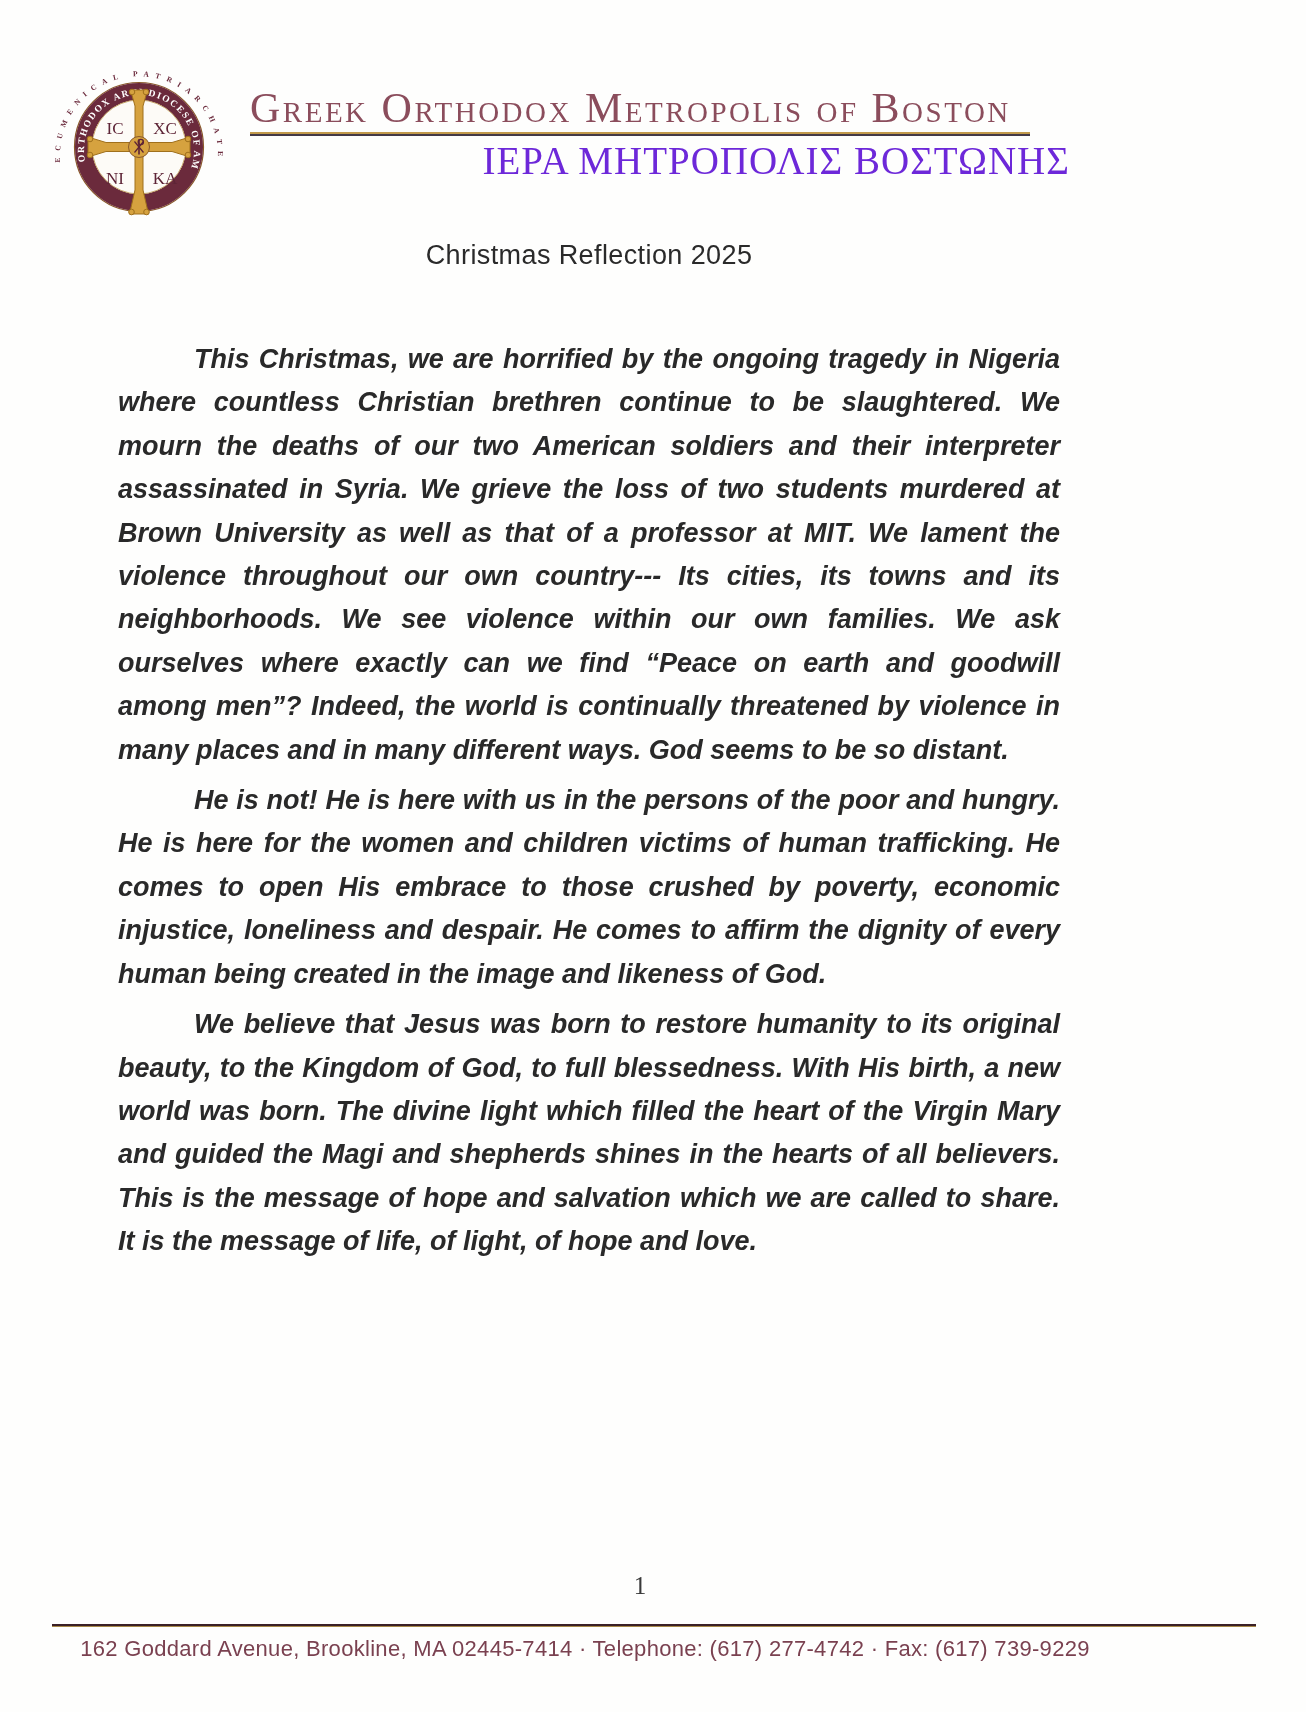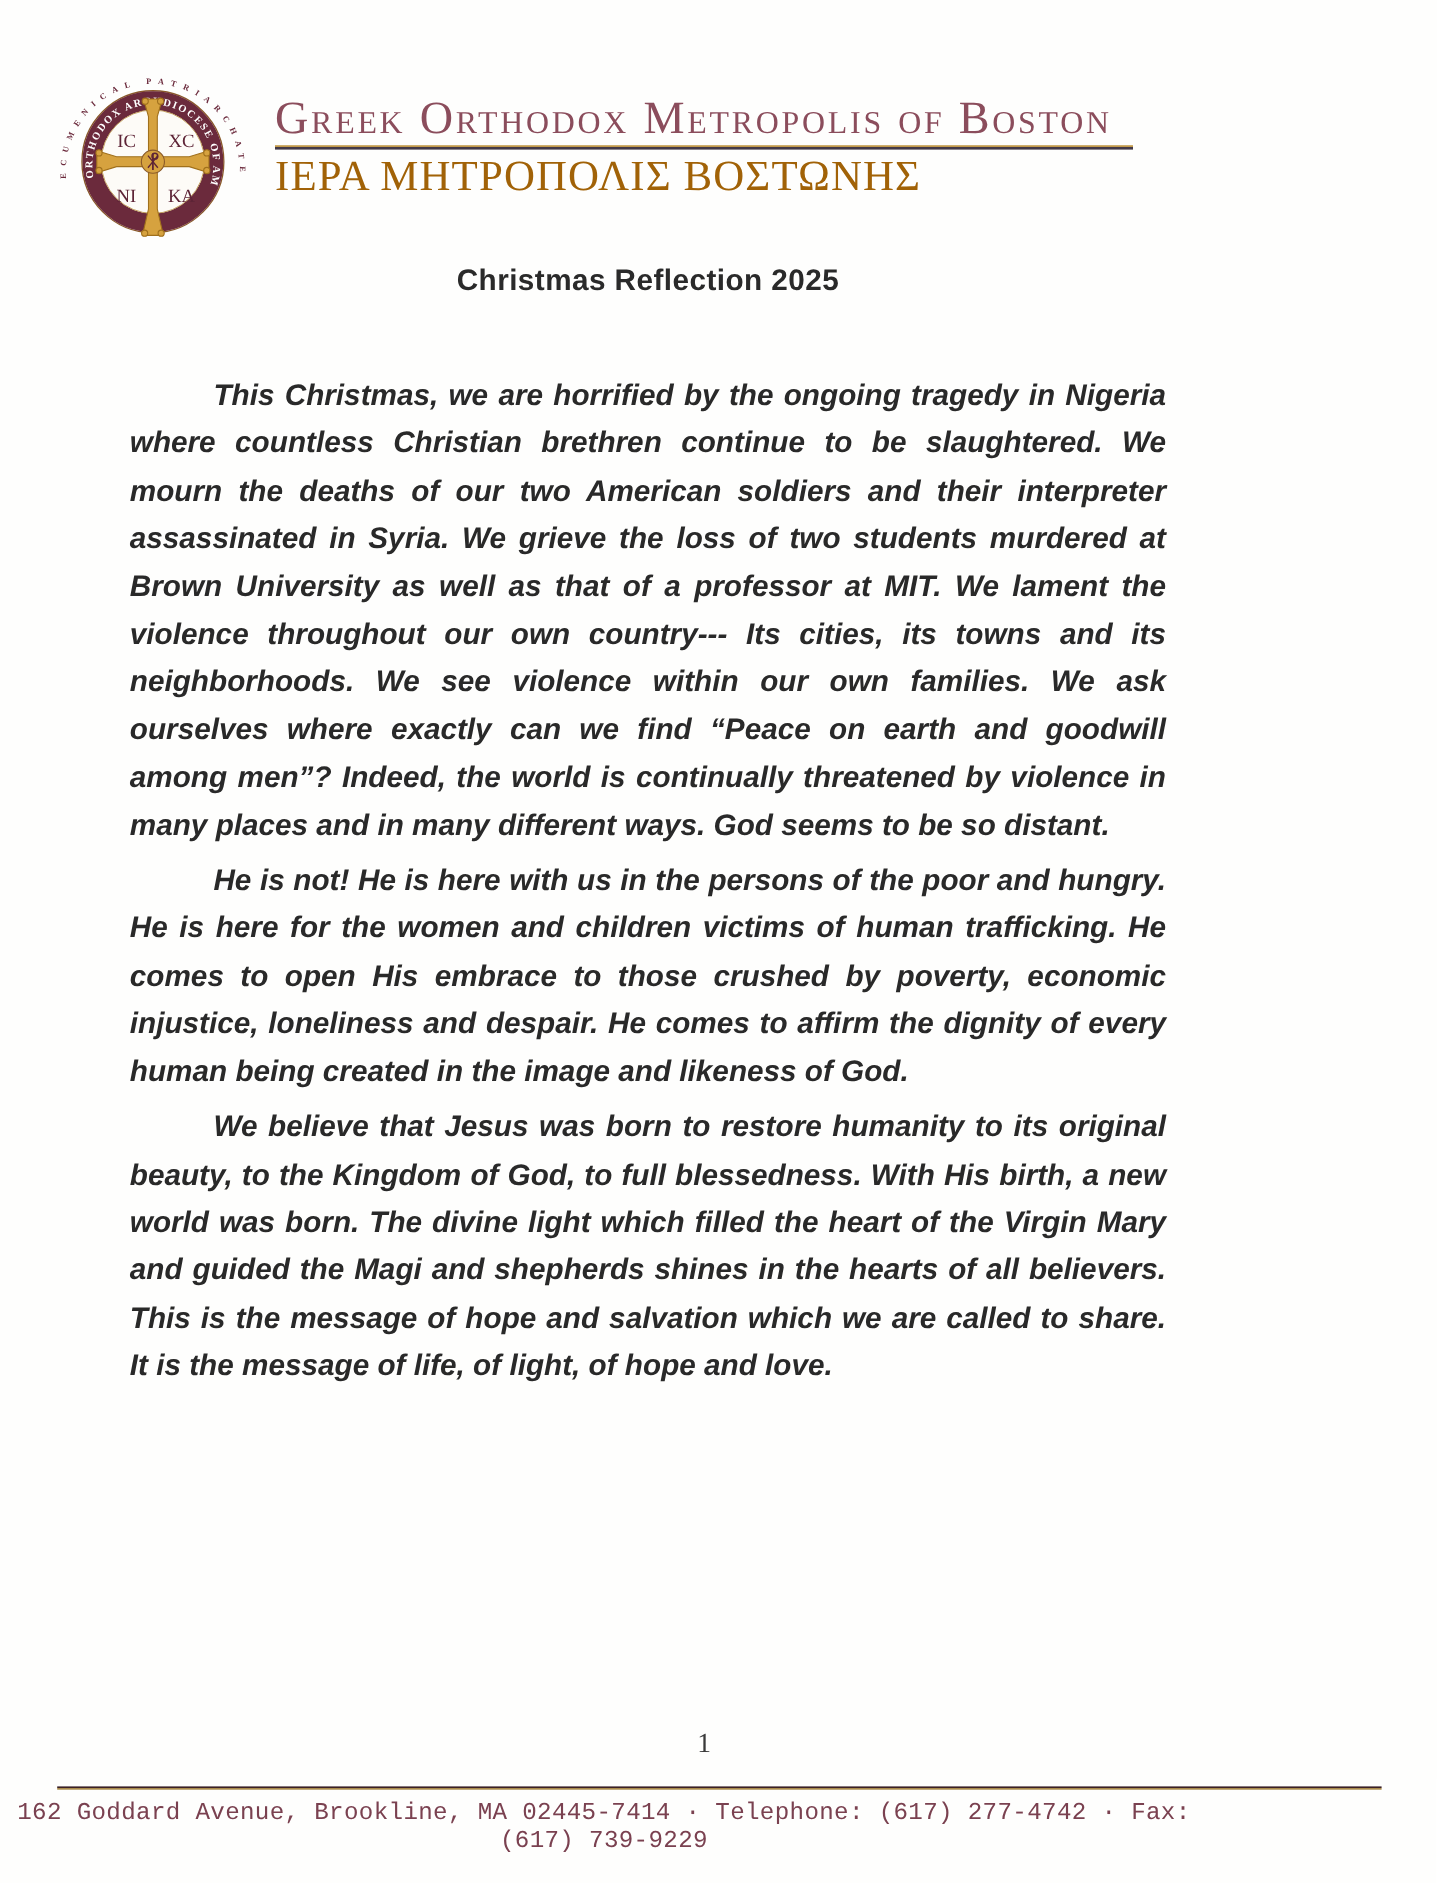--- a/index.html
+++ b/index.html
@@ -22,27 +22,27 @@
   }
   .hdr-rule {
     margin-top:2px; width:780px; height:4px;
     background:linear-gradient(to bottom, #c29a4b 0 45%, #433947 45% 100%);
   }
   .hdr-subtitle {
     margin-top:4px;
     font-family:"Liberation Serif", serif;
     font-size:39px; line-height:42px;
     letter-spacing:1px;
-    color:#a16207; white-space:nowrap;
+    color:#6d28d9; white-space:nowrap;text-align:right;
   }
 
   
   .doc-title {
     position:absolute; left:118px; top:240px; width:942px;
-    text-align:center; font-weight:bold; font-size:27px;
+    text-align:center; font-weight:normal; font-size:27px;
     letter-spacing:0.4px; color:#2a2a2a;
   }
   .doc-body {
     position:absolute; left:118px; top:338px; width:942px;
     color:#292929; font-weight:bold; font-size:27px;
     line-height:43.4px; text-align:justify;
   }
   .doc-body p { margin:0 0 7px 0; text-indent:76px;font-style:italic; }
 
   .page-number {
@@ -51,22 +51,22 @@
     font-size:25px; color:#3a3a3a;
   }
 
   
   .footer-rule {
     position:absolute; left:52px; top:1624px; width:1204px; height:3px;
     background:linear-gradient(to bottom, #3a2026 0 60%, #a8894a 60% 100%);
   }
   .footer-line {
     position:absolute; left:0; width:1098px; text-align:center;
-    font-family:Liberation Mono, monospace;
-    color:#7a4150; letter-spacing:0.3px;
+    font-family:Liberation Sans, sans-serif;
+    color:#7a4150; letter-spacing:0.3px;padding-left:36px;
   }
   .footer-line.l1 { top:1636px; font-size:22px; }
   .footer-line.l2 { top:1665px; font-size:21px; }
 
   
   .seal-arc-outer { font-family:"Liberation Serif", serif; font-size:7.5px; letter-spacing:6.5px; fill:#6b2a3c; font-weight:bold; }
   .seal-arc-ring  { font-family:"Liberation Serif", serif; font-size:9.5px; letter-spacing:1.6px; fill:#ffffff; font-weight:bold; }
   .seal-quadrant  { font-family:"Liberation Serif", serif; font-size:17px; fill:#5d2436; }
 </style>
 </head>

